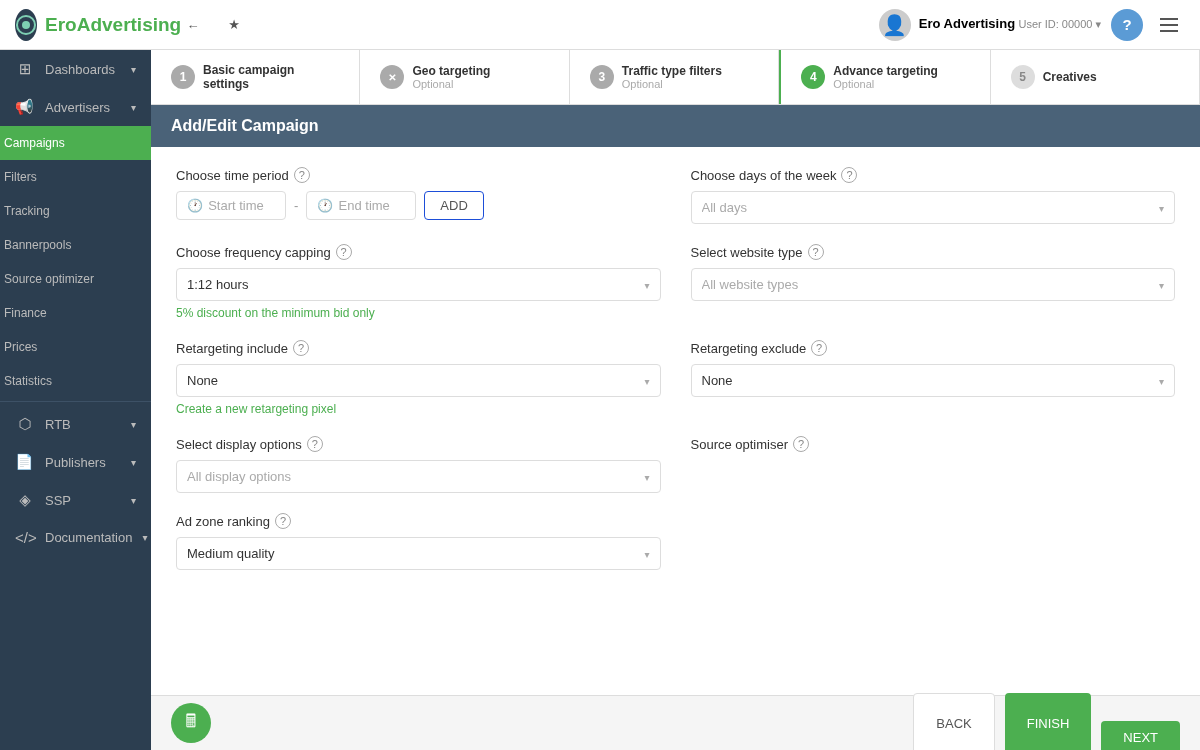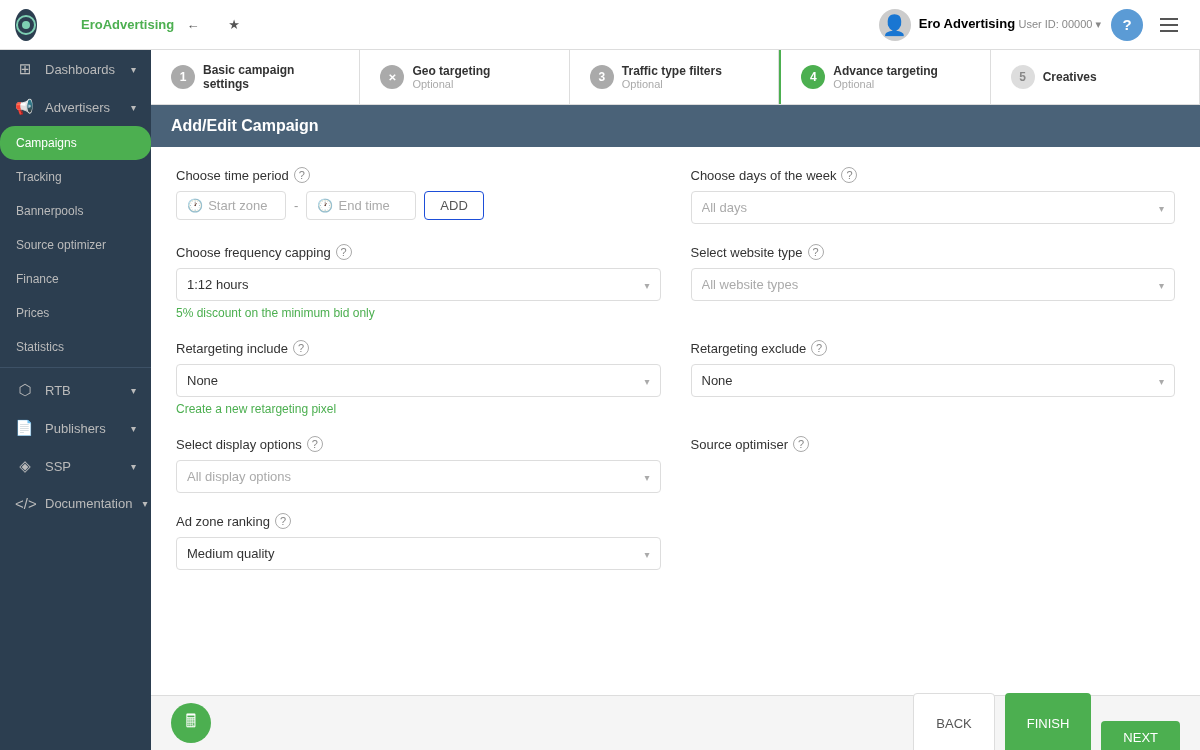--- a/index.html
+++ b/index.html
@@ -21,21 +21,21 @@
       align-items: center;
       gap: 8px;
     }
     .logo-circle {
       width: 32px; height: 32px;
       background: #2c3e50;
       border-radius: 50%;
       display: flex; align-items: center; justify-content: center;
       color: #fff; font-size: 10px;
     }
-    .logo-text { font-size: 13px; font-weight: 600; margin-left: 36px; }
+    .logo-text { font-size: 19px; font-weight: 600; }
     .logo-text span { color: #4caf50; }
     .top-navbar .nav-icons {
       display: flex; align-items: center; gap: 5px; margin-left: 10px;
     }
     .top-navbar .nav-icons .icon-btn {
       width: 36px; height: 36px;
       display: flex; align-items: center; justify-content: center;
       cursor: pointer; border-radius: 4px; color: #555;
     }
     .top-navbar .star-btn { color: #f5a623; }
@@ -82,21 +82,21 @@
     .sidebar-item {
       display: flex; align-items: center; gap: 10px;
       padding: 10px 15px;
       cursor: pointer;
       font-size: 13px;
       color: #bbb;
       transition: background 0.2s;
       position: relative;
     }
     .sidebar-item.active { background: #4caf50; color: #fff; }
-    .sidebar-item.sub-item { padding-left: 16px; font-size: 12px; border-radius: 15px; }
+    .sidebar-item.sub-item { padding-left: 4px; font-size: 12px; }
     .sidebar-item .item-icon { font-size: 15px; width: 20px; text-align: center; }
     .sidebar-item .chevron { margin-left: auto; font-size: 10px; }
     .sidebar-divider { height: 1px; background: #3d5166; margin: 3px 0; }
 
     
     .content-area {
       flex: 1;
       display: flex;
       flex-direction: column;
       overflow: hidden;
@@ -276,20 +276,23 @@
     </div>
     <div class="sidebar-item">
       <span class="item-icon">📢</span>
       <span>Advertisers</span>
       <span class="chevron">▾</span>
     </div>
     <div class="sidebar-item sub-item active">
       <span>Campaigns</span>
     </div>
     <div class="sidebar-item sub-item">
+      <span>Filters</span>
+    </div>
+    <div class="sidebar-item sub-item">
       <span>Tracking</span>
     </div>
     <div class="sidebar-item sub-item">
       <span>Bannerpools</span>
     </div>
     <div class="sidebar-item sub-item">
       <span>Source optimizer</span>
     </div>
     <div class="sidebar-item sub-item">
       <span>Finance</span>
@@ -369,21 +372,21 @@
 
       <div class="form-row">
         <div class="form-col">
           <div class="form-label">
             <span>Choose time period</span>
             <div class="help-icon">?</div>
           </div>
           <div class="time-period-row">
             <div class="time-input">
               <span style="color:#aaa">🕐</span>
-              <span style="color:#aaa; font-size:13px;">Start zone</span>
+              <span style="color:#aaa; font-size:13px;">Start time</span>
             </div>
             <span class="time-sep">-</span>
             <div class="time-input">
               <span style="color:#aaa">🕐</span>
               <span style="color:#aaa; font-size:13px;">End time</span>
             </div>
             <button class="add-btn">ADD</button>
           </div>
         </div>
         <div class="form-col">

